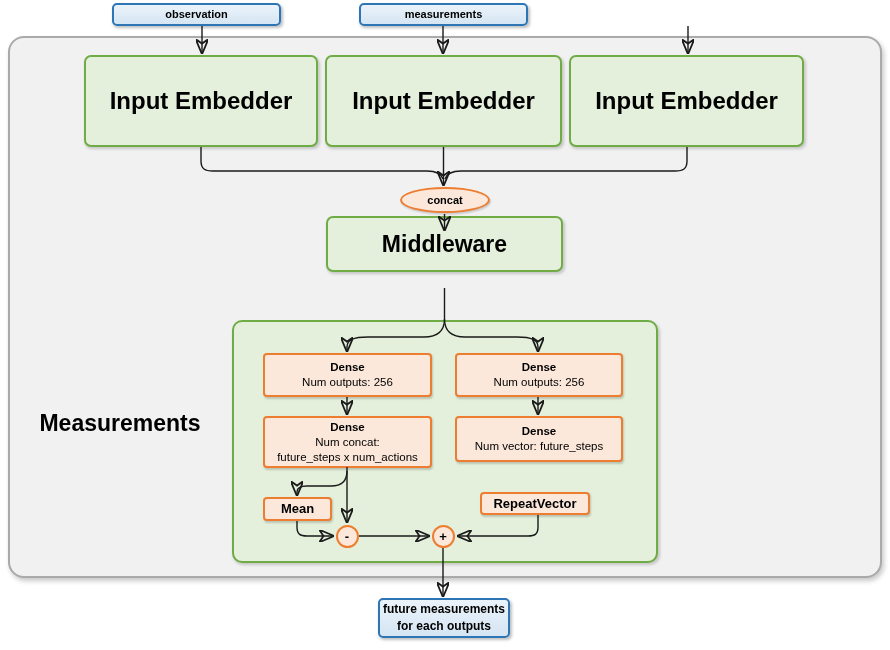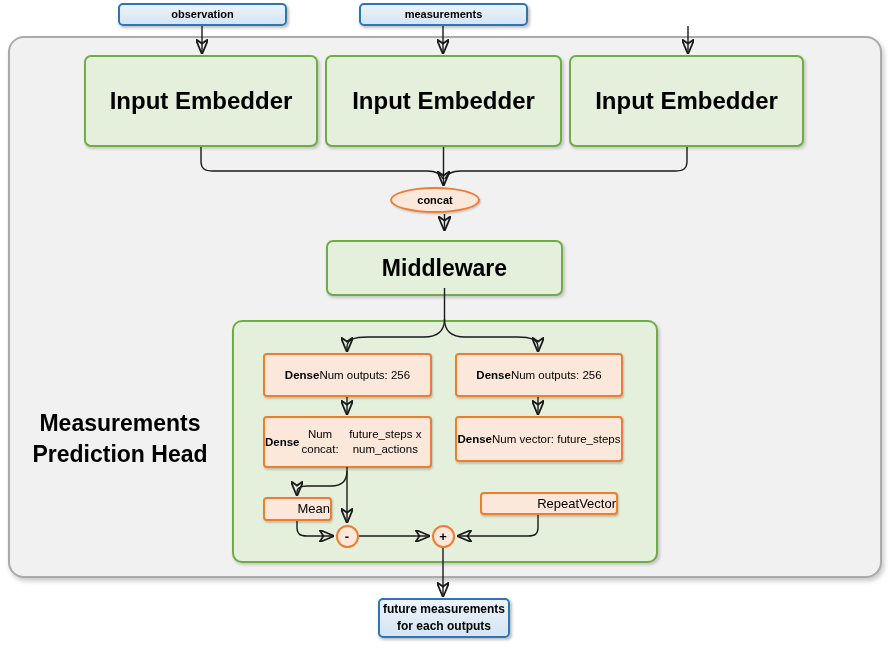--- a/index.html
+++ b/index.html
@@ -30,77 +30,76 @@
   .embedder{font-size:24px;}
   .middleware{font-size:23px;}
 
   .head-panel{position:absolute;left:232px;top:320px;width:426px;height:243px;
     background:var(--green_fill);border:2.5px solid var(--green_border);border-radius:10px;
     box-shadow:1.5px 2px 3px rgba(0,0,0,0.18);z-index:1;}
 
   .head-title{position:absolute;left:18px;top:408px;width:204px;z-index:2;
     font-weight:bold;font-size:23px;line-height:31px;text-align:center;}
 
-  .box-orange{position:absolute;display:flex;flex-direction:row;align-items:center;justify-content:center;
+  .box-orange{position:absolute;display:flex;flex-direction:column;align-items:center;justify-content:center;
     background:var(--orange_fill);border:2px solid var(--orange_border);border-radius:4px;
     font-size:11.5px;line-height:15px;text-align:center;
     box-shadow:1px 1.5px 2px rgba(0,0,0,0.18);z-index:2;}
   .box-orange .hd{font-weight:bold;}
-  .box-orange.small{font-weight:normal;font-size:13px;line-height:14px;justify-content:flex-end;}
+  .box-orange.small{font-weight:bold;font-size:13px;line-height:14px;}
 
-  .pill{position:absolute;left:390px;top:187px;width:90px;height:26px;
+  .pill{position:absolute;left:400px;top:187px;width:90px;height:26px;
     background:var(--orange_fill);border:2.5px solid var(--orange_border);border-radius:50%;
     display:flex;align-items:center;justify-content:center;
     font-weight:bold;font-size:11px;z-index:2;box-shadow:1px 1.5px 2px rgba(0,0,0,0.18);}
 
   .op-circle{position:absolute;width:23px;height:23px;border-radius:50%;
     background:var(--orange_fill);border:2.5px solid var(--orange_border);
     display:flex;align-items:center;justify-content:center;
     font-weight:bold;font-size:13px;z-index:2;}
 
   svg.wires{position:absolute;left:0;top:0;width:890px;height:650px;z-index:10;pointer-events:none;}
   svg.wires path{stroke:var(--line_color);stroke-width:1.4;fill:none;}
 </style>
 </head>
 <body>
 
 <div class="stage">
 
   <div class="outer-panel"></div>
 
-  <div class="box-blue" style="left:118px;top:3px;width:169px;height:23px;">
+  <div class="box-blue" style="left:112px;top:3px;width:169px;height:23px;">
     <span>observation</span>
   </div>
   <div class="box-blue" style="left:359px;top:3px;width:169px;height:23px;">
     <span>measurements</span>
   </div>
 
   <div class="box-green embedder" style="left:84px;top:55px;width:234px;height:92px;">
     <span>Input Embedder</span>
   </div>
   <div class="box-green embedder" style="left:325px;top:55px;width:237px;height:92px;">
     <span>Input Embedder</span>
   </div>
   <div class="box-green embedder" style="left:569px;top:55px;width:235px;height:92px;">
     <span>Input Embedder</span>
   </div>
 
   <div class="pill">
     <span>concat</span>
   </div>
 
-  <div class="box-green middleware" style="left:326px;top:240px;width:237px;height:56px;">
+  <div class="box-green middleware" style="left:326px;top:216px;width:237px;height:56px;">
     <span>Middleware</span>
   </div>
 
   <div class="head-panel"></div>
 
   <div class="head-title">
     <div>Measurements</div>
-    <div>Prediction Head</div>
   </div>
 
   <div class="box-orange" style="left:263px;top:353px;width:169px;height:44px;">
     <div class="hd">Dense</div>
     <div>Num outputs: 256</div>
   </div>
   <div class="box-orange" style="left:263px;top:416px;width:169px;height:52px;">
     <div class="hd">Dense</div>
     <div>Num concat:</div>
     <div>future_steps x num_actions</div>
@@ -113,21 +112,21 @@
   </div>
 
   <div class="box-orange" style="left:455px;top:353px;width:168px;height:44px;">
     <div class="hd">Dense</div>
     <div>Num outputs: 256</div>
   </div>
   <div class="box-orange" style="left:455px;top:416px;width:168px;height:46px;">
     <div class="hd">Dense</div>
     <div>Num vector: future_steps</div>
   </div>
-  <div class="box-orange small" style="left:480px;top:492px;width:138px;height:23px;">
+  <div class="box-orange small" style="left:480px;top:492px;width:110px;height:23px;">
     <span>RepeatVector</span>
   </div>
   <div class="op-circle" style="left:431.5px;top:524.5px;">
     <span>+</span>
   </div>
 
   <div class="box-blue output" style="left:378px;top:598px;width:132px;height:40px;">
     <div>future measurements</div>
     <div>for each outputs</div>
   </div>

